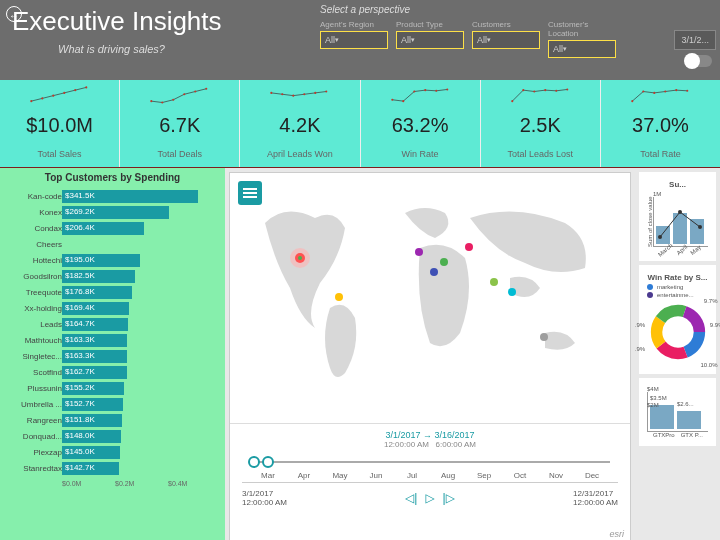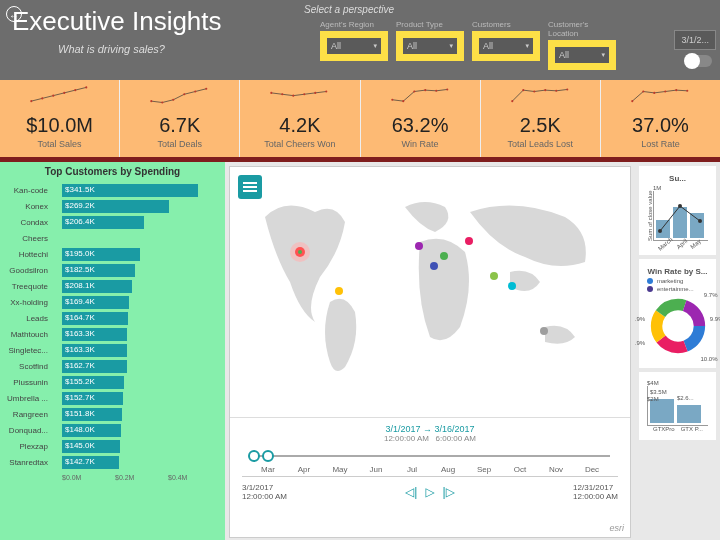--- a/index.html
+++ b/index.html
@@ -1,40 +1,40 @@
 <!DOCTYPE html>
 <html><head>
 <meta charset="utf-8">
 <style>
 *{box-sizing:border-box;margin:0;padding:0;font-family:"Segoe UI",Arial,sans-serif}
 body{width:720px;height:540px;overflow:hidden;background:#e8e8e8}
 .header{background:#6d6d6d;color:#fff;height:80px;position:relative;padding:4px 8px}
 .back{position:absolute;top:6px;left:6px;width:16px;height:16px;border:1px solid #fff;border-radius:50%;display:flex;align-items:center;justify-content:center;font-size:10px;cursor:pointer}
 .title{font-size:26px;font-weight:300;margin-left:4px;margin-top:2px}
 .subtitle{font-size:11px;font-style:italic;margin-left:50px;margin-top:6px;color:#ddd}
-.persp{position:absolute;top:4px;left:304px;font-size:10px;font-style:italic;color:#ddd}
+.persp{position:absolute;top:4px;left:320px;font-size:10px;font-style:italic;color:#ddd}
 .filters{position:absolute;top:20px;left:320px;display:flex;gap:8px}
 .filter{width:68px}
 .filter-lbl{font-size:8px;color:#bbb;margin-bottom:2px}
-.filter-sel{background:#5a5a5a;border:7px solid #fde047;color:#ccc;font-size:9px;padding:3px 4px;display:flex;justify-content:space-between;align-items:center;cursor:pointer}
+.filter-sel{background:#5a5a5a;border:1px solid #fde047;color:#ccc;font-size:9px;padding:3px 4px;display:flex;justify-content:flex-start;align-items:center;cursor:pointer}
 .chev{font-size:7px}
 .datebox{position:absolute;top:30px;right:4px;background:#5a5a5a;border:1px solid #888;color:#ccc;font-size:9px;padding:4px 6px}
 .toggle{position:absolute;top:55px;right:8px;width:26px;height:12px;background:#888;border-radius:6px}
 .toggle::after{content:"";position:absolute;left:-2px;top:-2px;width:16px;height:16px;background:#fff;border-radius:50%}
-.kpi-row{display:flex;background:#fdba74;border-bottom:5px solid #7f1d1d}
+.kpi-row{display:flex;background:#5eead4;border-bottom:1px solid #7f1d1d}
 .kpi{flex:1;padding:6px 4px 8px;text-align:center;border-right:1px solid #eee;position:relative}
 .kpi:last-child{border-right:none}
 .spark{height:22px;width:80%;margin:0 auto 2px}
 .kpi-val{font-size:20px;font-weight:400;color:#222}
-.kpi-lbl{font-size:9px;color:#666;margin-top:2px}
+.kpi-lbl{font-size:9px;color:#666;margin-top:12px}
 .main{display:flex;height:380px}
 .left{width:225px;background:#86efac;padding:4px}
 .bar-title{font-size:10px;font-weight:600;text-align:center;margin-bottom:6px;color:#333}
 .bar-row{display:flex;align-items:center;height:15px;margin-bottom:1px}
-.bar-lbl{width:58px;font-size:8px;text-align:right;padding-right:14px;color:#444}
+.bar-lbl{width:58px;font-size:8px;text-align:right;padding-right:0;color:#444}
 .bar-track{flex:1;position:relative;height:13px}
 .bar-fill{height:100%;background:#1a9ba3;position:relative}
 .bar-val{position:absolute;left:3px;top:1px;font-size:8px;color:#fff;font-weight:500}
 .axis{display:flex;font-size:7px;color:#666;margin-top:4px;margin-left:58px}
 .axis span{flex:1}
 .mid{flex:1;background:#fff;margin:4px;border:1px solid #ccc;position:relative;overflow:hidden}
 .map-menu{position:absolute;top:8px;left:8px;width:24px;height:24px;background:#1a9ba3;border-radius:3px;display:flex;flex-direction:column;justify-content:center;align-items:center;gap:2px;cursor:pointer;z-index:5}
 .map-menu span{width:14px;height:2px;background:#fff}
 .map-svg{width:100%;height:230px}
 .land{fill:#d8d8d8}
@@ -123,21 +123,21 @@
         <circle cx="84" cy="4" r="1.5" fill="#c0392b"></circle>
       </svg><div class="kpi-val">6.7K</div><div class="kpi-lbl">Total Deals</div></div>
     <div class="kpi"><svg class="spark" viewBox="0 0 90 32">
         <polyline points="4,10 20,12 36,14 52,12 68,10 84,8" stroke="#333" fill="none" stroke-width="1"></polyline>
         <circle cx="4" cy="10" r="1.5" fill="#c0392b"></circle>
         <circle cx="20" cy="12" r="1.5" fill="#c0392b"></circle>
         <circle cx="36" cy="14" r="1.5" fill="#c0392b"></circle>
         <circle cx="52" cy="12" r="1.5" fill="#c0392b"></circle>
         <circle cx="68" cy="10" r="1.5" fill="#c0392b"></circle>
         <circle cx="84" cy="8" r="1.5" fill="#c0392b"></circle>
-      </svg><div class="kpi-val">4.2K</div><div class="kpi-lbl">Total Cheers Won</div></div>
+      </svg><div class="kpi-val">4.2K</div><div class="kpi-lbl">April Leads Won</div></div>
     <div class="kpi"><svg class="spark" viewBox="0 0 90 32">
         <polyline points="4,20 20,22 36,8 52,6 68,7 84,5" stroke="#333" fill="none" stroke-width="1"></polyline>
         <circle cx="4" cy="20" r="1.5" fill="#c0392b"></circle>
         <circle cx="20" cy="22" r="1.5" fill="#c0392b"></circle>
         <circle cx="36" cy="8" r="1.5" fill="#c0392b"></circle>
         <circle cx="52" cy="6" r="1.5" fill="#c0392b"></circle>
         <circle cx="68" cy="7" r="1.5" fill="#c0392b"></circle>
         <circle cx="84" cy="5" r="1.5" fill="#c0392b"></circle>
       </svg><div class="kpi-val">63.2%</div><div class="kpi-lbl">Win Rate</div></div>
     <div class="kpi"><svg class="spark" viewBox="0 0 90 32">
@@ -150,21 +150,21 @@
         <circle cx="84" cy="5" r="1.5" fill="#c0392b"></circle>
       </svg><div class="kpi-val">2.5K</div><div class="kpi-lbl">Total Leads Lost</div></div>
     <div class="kpi"><svg class="spark" viewBox="0 0 90 32">
         <polyline points="4,22 20,8 36,10 52,8 68,6 84,7" stroke="#333" fill="none" stroke-width="1"></polyline>
         <circle cx="4" cy="22" r="1.5" fill="#c0392b"></circle>
         <circle cx="20" cy="8" r="1.5" fill="#c0392b"></circle>
         <circle cx="36" cy="10" r="1.5" fill="#c0392b"></circle>
         <circle cx="52" cy="8" r="1.5" fill="#c0392b"></circle>
         <circle cx="68" cy="6" r="1.5" fill="#c0392b"></circle>
         <circle cx="84" cy="7" r="1.5" fill="#c0392b"></circle>
-      </svg><div class="kpi-val">37.0%</div><div class="kpi-lbl">Lost Rate</div></div>
+      </svg><div class="kpi-val">37.0%</div><div class="kpi-lbl">Total Rate</div></div>
   </div>
 
 <div class="main">
   <div class="left">
     <div class="bar-title">Top Customers by Spending</div>
     <div id="bars">
         <div class="bar-row">
           <div class="bar-lbl">Kan-code</div>
           <div class="bar-track">
             <div class="bar-fill" style="width:85.4%">
@@ -204,21 +204,21 @@
           <div class="bar-track">
             <div class="bar-fill" style="width:45.6%">
               <span class="bar-val">$182.5K</span>
             </div>
           </div>
         </div>
         <div class="bar-row">
           <div class="bar-lbl">Treequote</div>
           <div class="bar-track">
             <div class="bar-fill" style="width:44.2%">
-              <span class="bar-val">$208.1K</span>
+              <span class="bar-val">$176.8K</span>
             </div>
           </div>
         </div>
         <div class="bar-row">
           <div class="bar-lbl">Xx-holding</div>
           <div class="bar-track">
             <div class="bar-fill" style="width:42.4%">
               <span class="bar-val">$169.4K</span>
             </div>
           </div>

